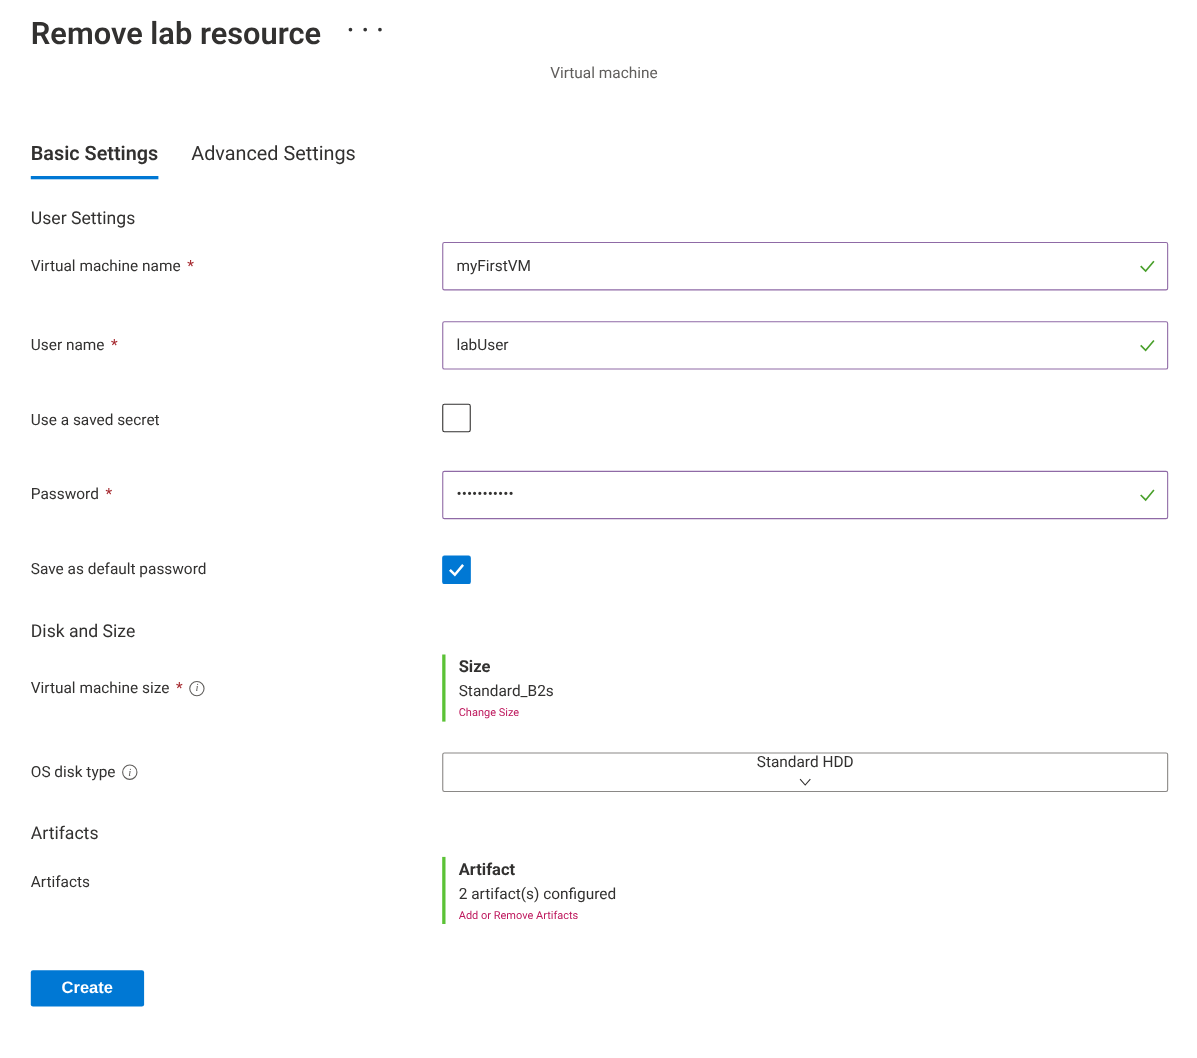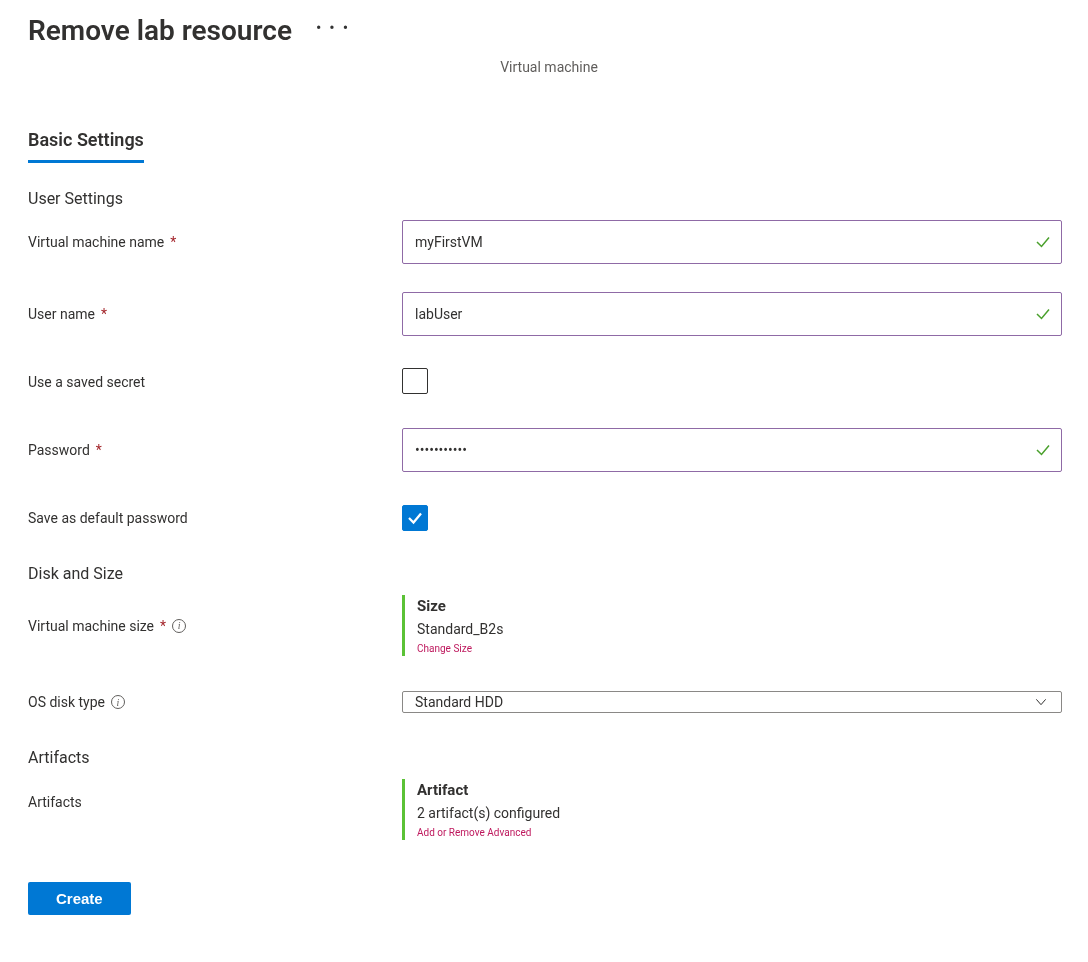--- a/index.html
+++ b/index.html
@@ -87,27 +87,28 @@
 
     .panel {
       border-left: 3px solid #5bc236;
       padding: 2px 0 2px 12px;
     }
     .panel-title { font-weight:700; font-size:15px; margin-bottom:6px; }
     .panel-value { font-size:14px; margin-bottom:6px; }
     .panel-link { color:#be185d; cursor:pointer; font-size:10px; }
 
     .select {
-      width:100%; height:22px;
+      width:100%; height:36px;
       border:1px solid #8a8886;
       border-radius:2px;
       padding:0 12px;
       display:flex; align-items:center; justify-content:space-between;
       cursor:pointer;
       font-size:14px;
+      flex-direction:column;
     }
     .chevron { width:16px; height:16px; }
     .chevron svg { width:100%; height:100%; }
 
     .create-btn {
       background:#0078d4;
       color:#fff;
       border:none;
       border-radius:2px;
       font-size:15px;
@@ -123,20 +124,21 @@
 
 
 <div class="header-row">
   <h1 class="page-title">Remove lab resource</h1>
   <span class="more-dots">• • •</span>
 </div>
 <div class="subtitle">Virtual machine</div>
 
 <div class="tabs">
   <div class="tab active">Basic Settings</div>
+  <div class="tab">Advanced Settings</div>
 </div>
 
 
 <div class="section-head">User Settings</div>
 
 <div class="form-row">
   <div class="label-col">
     <span>Virtual machine name</span>
     <span class="req">*</span>
   </div>
@@ -247,21 +249,21 @@
 <div class="section-head">Artifacts</div>
 
 <div class="form-row">
   <div class="label-col" style="align-items:flex-start; padding-top:2px;">
     <span>Artifacts</span>
   </div>
   <div class="control-col">
     <div class="panel">
       <div class="panel-title">Artifact</div>
       <div class="panel-value">2 artifact(s) configured</div>
-      <div class="panel-link">Add or Remove Advanced</div>
+      <div class="panel-link">Add or Remove Artifacts</div>
     </div>
   </div>
 </div>
 
 <button class="create-btn">Create</button>
 
 
 
 
 </body></html>

